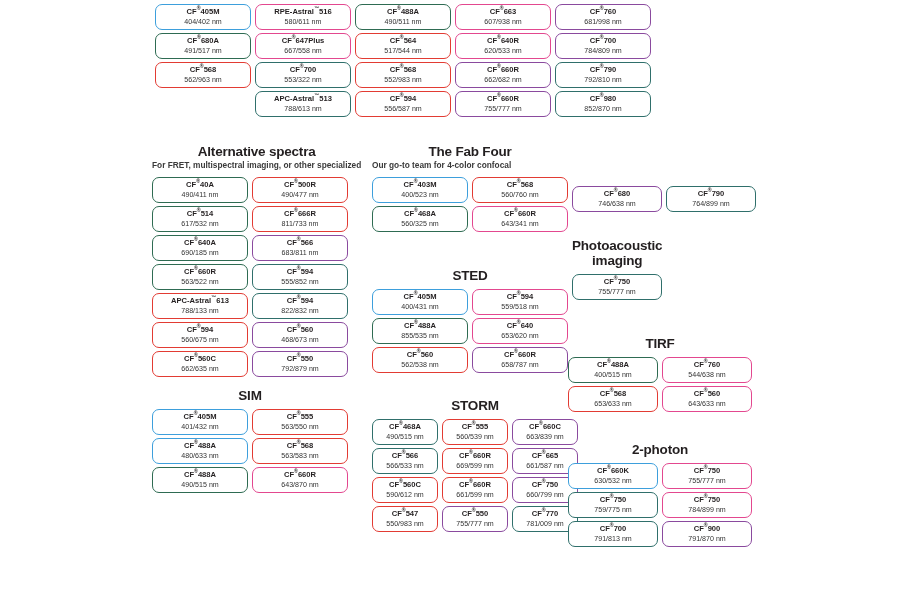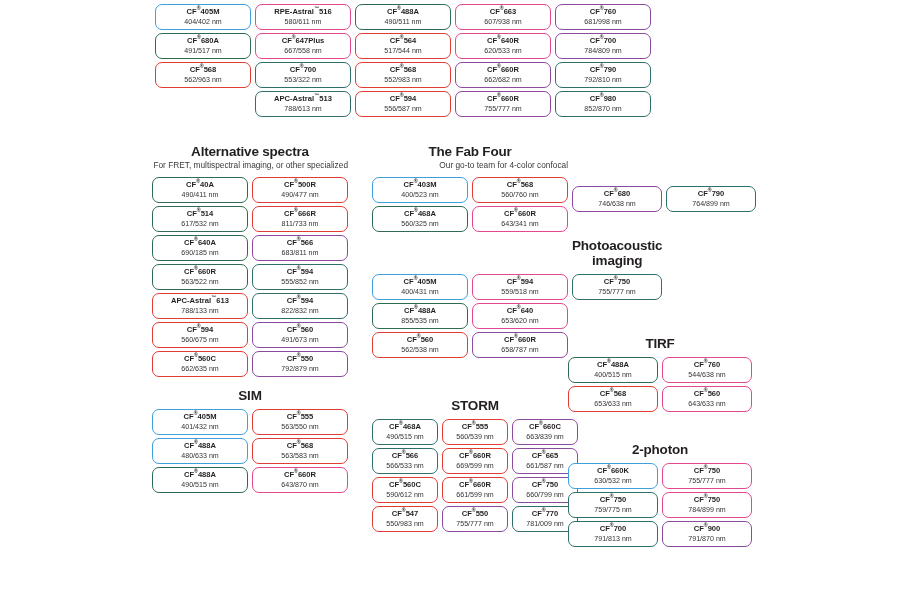--- a/index.html
+++ b/index.html
@@ -30,22 +30,22 @@
     font-size: 13.5px;
     font-weight: bold;
     text-align: center;
     color: #231f20;
     line-height: 1.12;
     letter-spacing: -0.2px;
     white-space: pre-line;
   }
   .group-subtitle {
     font-size: 8.3px;
-    font-weight: normal;
-    text-align: right;
+    font-weight: bold;
+    text-align: left;
     color: #3a3a3a;
     line-height: 1.2;
     margin-top: 2px;
   }
   .cols {
     display: flex;
     flex-direction: row;
     align-items: flex-start;
   }
   .col {
@@ -231,21 +231,21 @@
           <div class="chip" style="height: 26px; border-color: rgb(47, 111, 107);">
             <div class="name"><span>CF</span><sup>®</sup><span>594</span></div>
             <div class="spec">555/852 nm</div>
           </div>
           <div class="chip" style="height: 26px; border-color: rgb(47, 111, 107);">
             <div class="name"><span>CF</span><sup>®</sup><span>594</span></div>
             <div class="spec">822/832 nm</div>
           </div>
           <div class="chip" style="height: 26px; border-color: rgb(138, 74, 158);">
             <div class="name"><span>CF</span><sup>®</sup><span>560</span></div>
-            <div class="spec">491/673 nm</div>
+            <div class="spec">468/673 nm</div>
           </div>
           <div class="chip" style="height: 26px; border-color: rgb(138, 74, 158);">
             <div class="name"><span>CF</span><sup>®</sup><span>550</span></div>
             <div class="spec">792/879 nm</div>
           </div>
         </div>
       </div>
     </div>
     <div class="group" style="left: 372px; top: 144px;">
       <div class="group-title">The Fab Four</div>
@@ -267,20 +267,21 @@
             <div class="spec">560/760 nm</div>
           </div>
           <div class="chip" style="height: 26px; border-color: rgb(227, 71, 143);">
             <div class="name"><span>CF</span><sup>®</sup><span>660R</span></div>
             <div class="spec">643/341 nm</div>
           </div>
         </div>
       </div>
     </div>
     <div class="group" style="left: 372px; top: 268px;">
+      <div class="group-title">STED</div>
       <div class="cols" style="gap: 4px; margin-top: 6px;">
         <div class="col" style="gap: 3px; width: 96px;">
           <div class="chip" style="height: 26px; border-color: rgb(61, 159, 220);">
             <div class="name"><span>CF</span><sup>®</sup><span>405M</span></div>
             <div class="spec">400/431 nm</div>
           </div>
           <div class="chip" style="height: 26px; border-color: rgb(46, 107, 82);">
             <div class="name"><span>CF</span><sup>®</sup><span>488A</span></div>
             <div class="spec">855/535 nm</div>
           </div>

